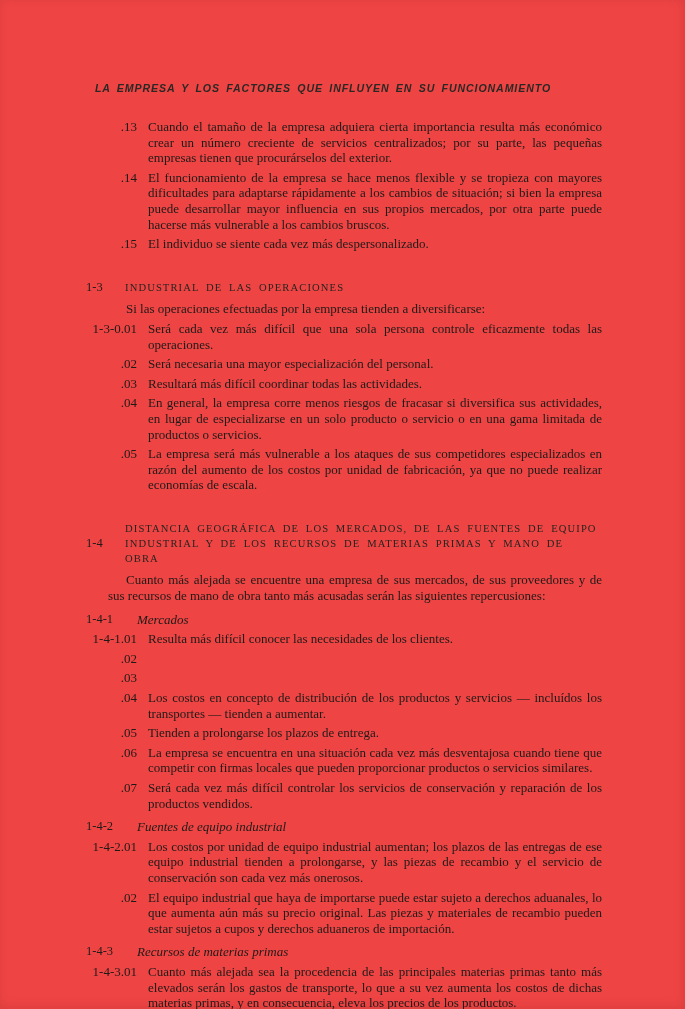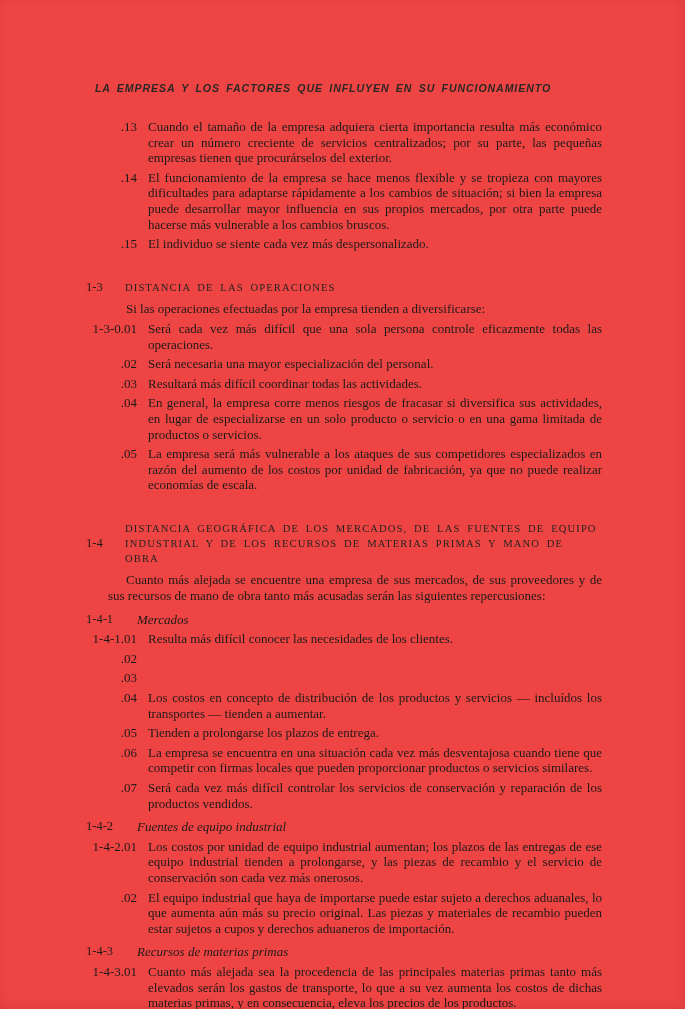--- a/index.html
+++ b/index.html
@@ -108,21 +108,21 @@
       <div class="item">
         <span class="label">.14</span>
         <span class="text">El funcionamiento de la empresa se hace menos flexible y se tropieza con mayores dificultades para adaptarse rápidamente a los cambios de situación; si bien la empresa puede desarrollar mayor influencia en sus propios mercados, por otra parte puede hacerse más vulnerable a los cambios bruscos.</span>
       </div>
       <div class="item">
         <span class="label">.15</span>
         <span class="text">El individuo se siente cada vez más despersonalizado.</span>
       </div>
       <div class="section">
         <span class="label">1-3</span>
-        <span class="title">DISTANCIA DE LAS OPERACIONES</span>
+        <span class="title">INDUSTRIAL DE LAS OPERACIONES</span>
       </div>
       <div class="para">Si las operaciones efectuadas por la empresa tienden a diversificarse:</div>
       <div class="item">
         <span class="label">1-3-0.01</span>
         <span class="text">Será cada vez más difícil que una sola persona controle eficazmente todas las operaciones.</span>
       </div>
       <div class="item">
         <span class="label">.02</span>
         <span class="text">Será necesaria una mayor especialización del personal.</span>
       </div>

